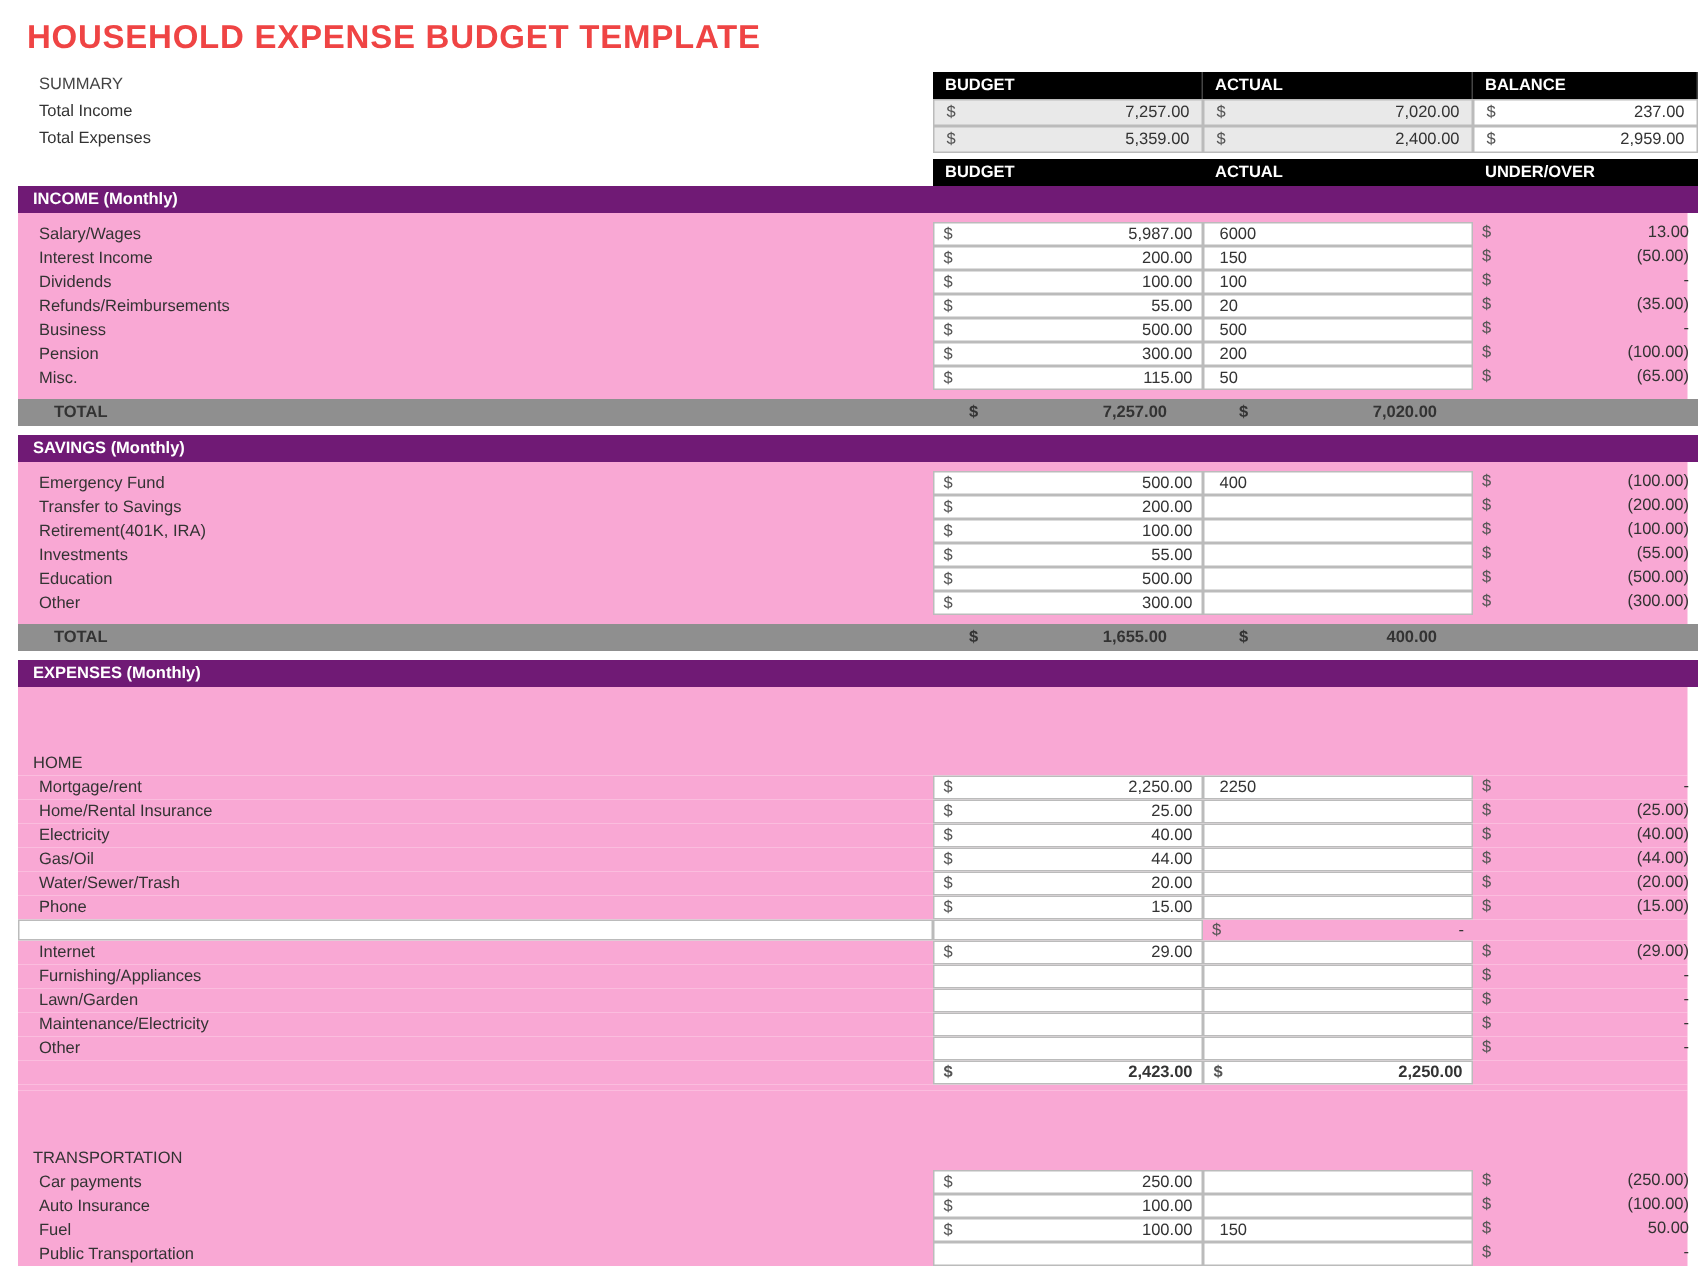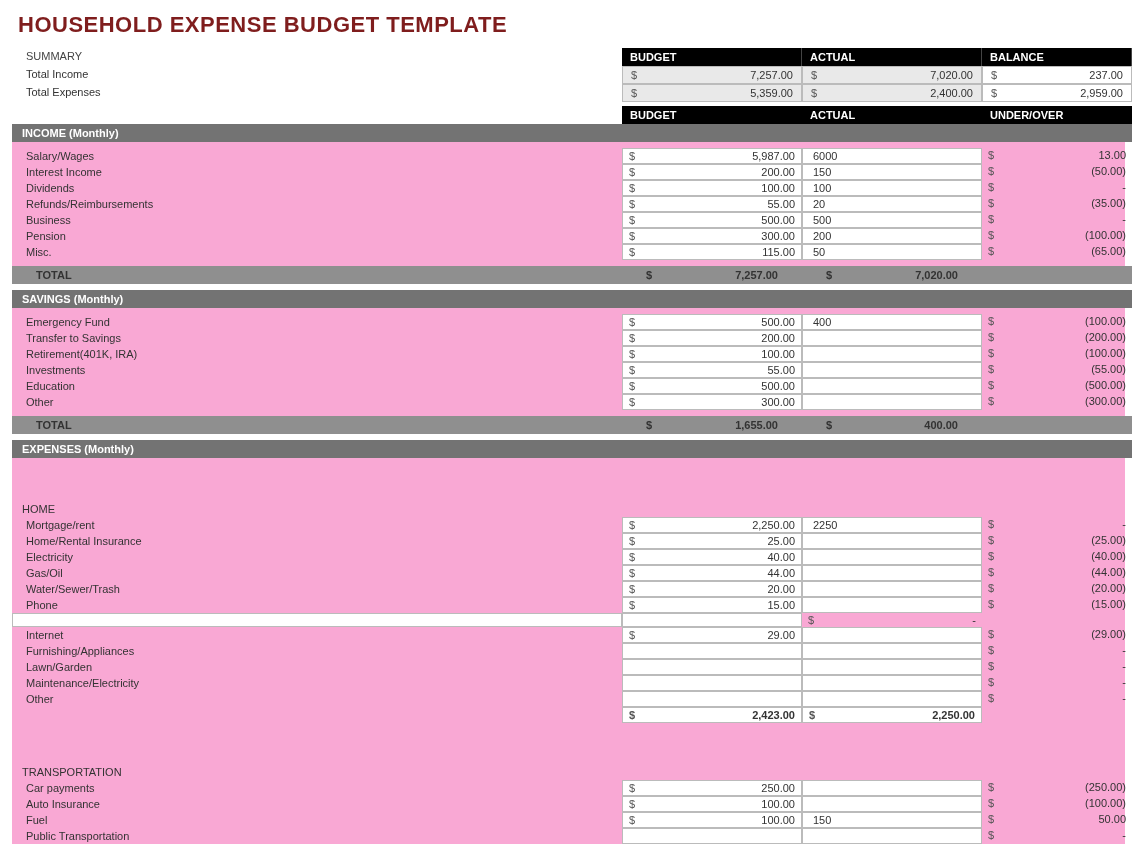--- a/index.html
+++ b/index.html
@@ -7,21 +7,21 @@
     font-family: Arial, "Helvetica Neue", sans-serif;
     background: #fff;
     padding: 8px 12px;
     font-size: 11px;
     color: #333;
     width: 1137px;
   }
   .page-title {
     font-size: 22px;
     font-weight: bold;
-    color: #7f1d1d;
+    color: #ef4444;
     letter-spacing: 0.5px;
     margin: 4px 0 10px 6px;
   }
   .grid {
     display: grid;
     grid-template-columns: 610px 180px 180px 150px;
   }
   .hdr-black {
     background: #000;
     color: #fff;
@@ -34,21 +34,21 @@
   .summary .sum-title { padding: 2px 5px 2px 14px; font-size:11px; color:#444;}
   .summary .cell {
     display:flex; justify-content:space-between;
     padding: 2px 8px;
     border:1px solid #bbb;
     background:#e9e9e9;
   }
   .summary .cell.white { background:#fff; }
   
   .black-bar { background:#000; color:#fff; font-weight:bold; padding:3px 8px; }
-  .blue-bar { background:#737373; color:#fff; font-weight:bold; padding:3px 8px 3px 10px; }
+  .blue-bar { background:#701a75; color:#fff; font-weight:bold; padding:3px 8px 3px 10px; }
   .blue-bg { background:#f9a8d4; }
   .grey-total { background:#8f8f8f; font-weight:bold; padding:3px 24px;}
   .row .name { padding:2px 8px 2px 14px; color:#333; }
   .row .mcell {
     display:flex; justify-content:space-between;
     background:#fff; border:1px solid #bbb;
     padding:1px 6px;
     font-size:11px;
   }
   .row .ocell {

